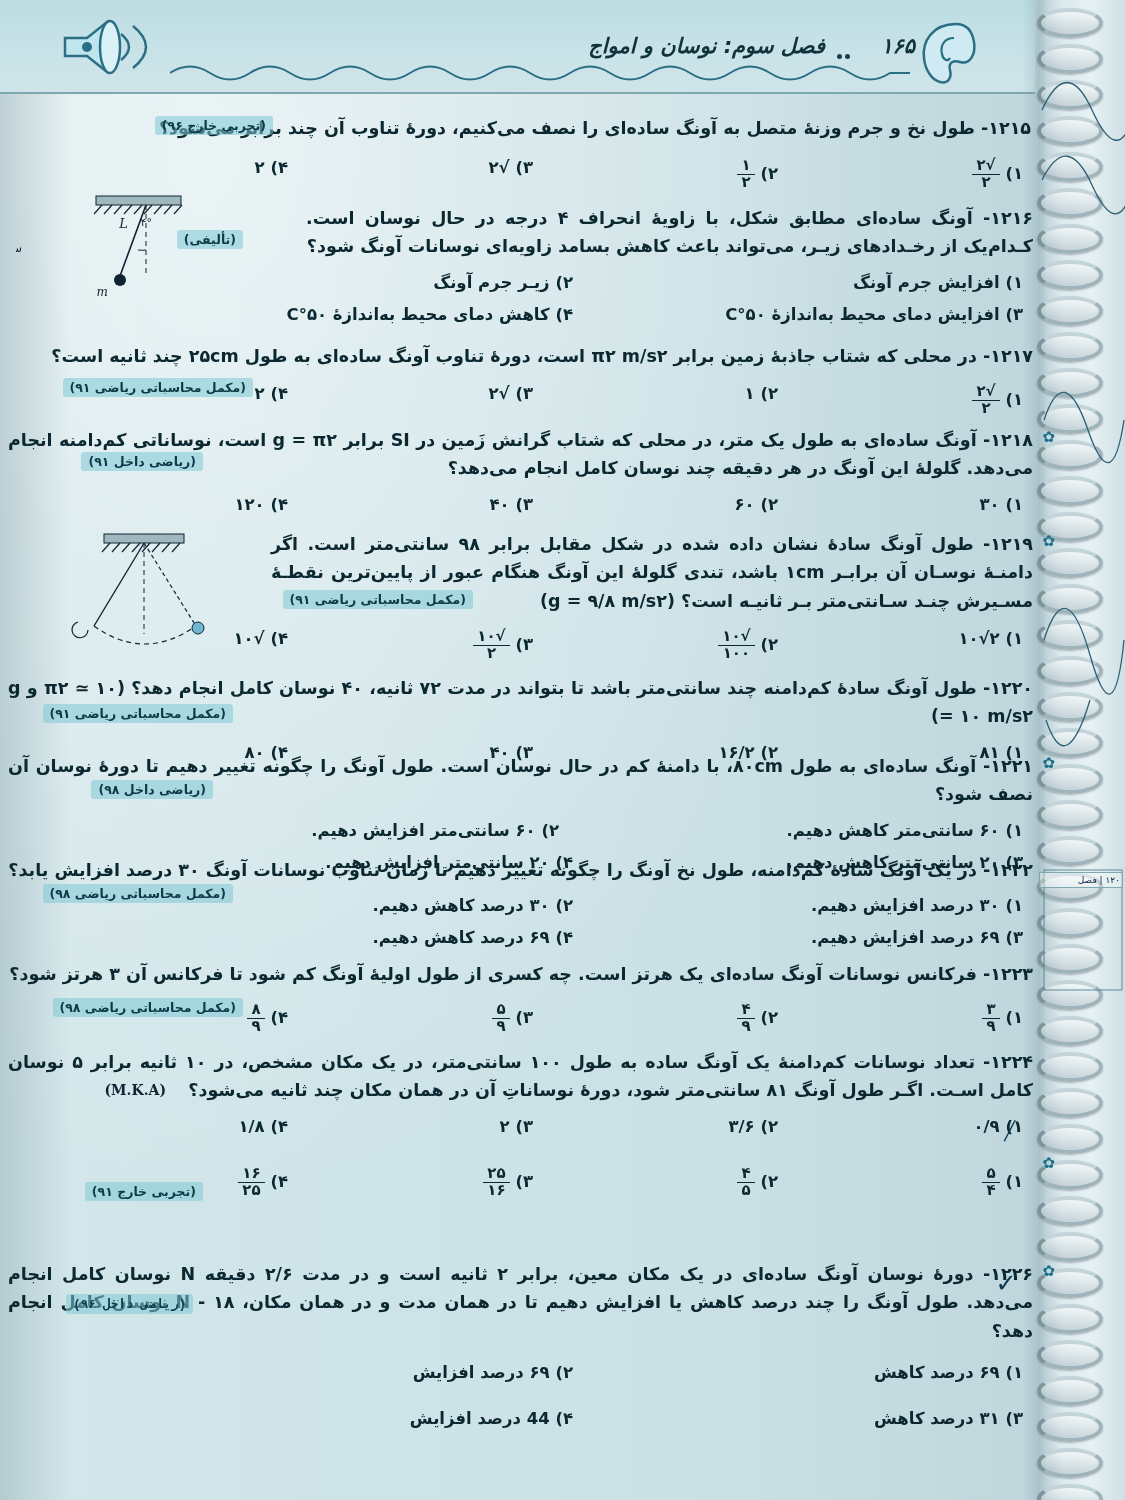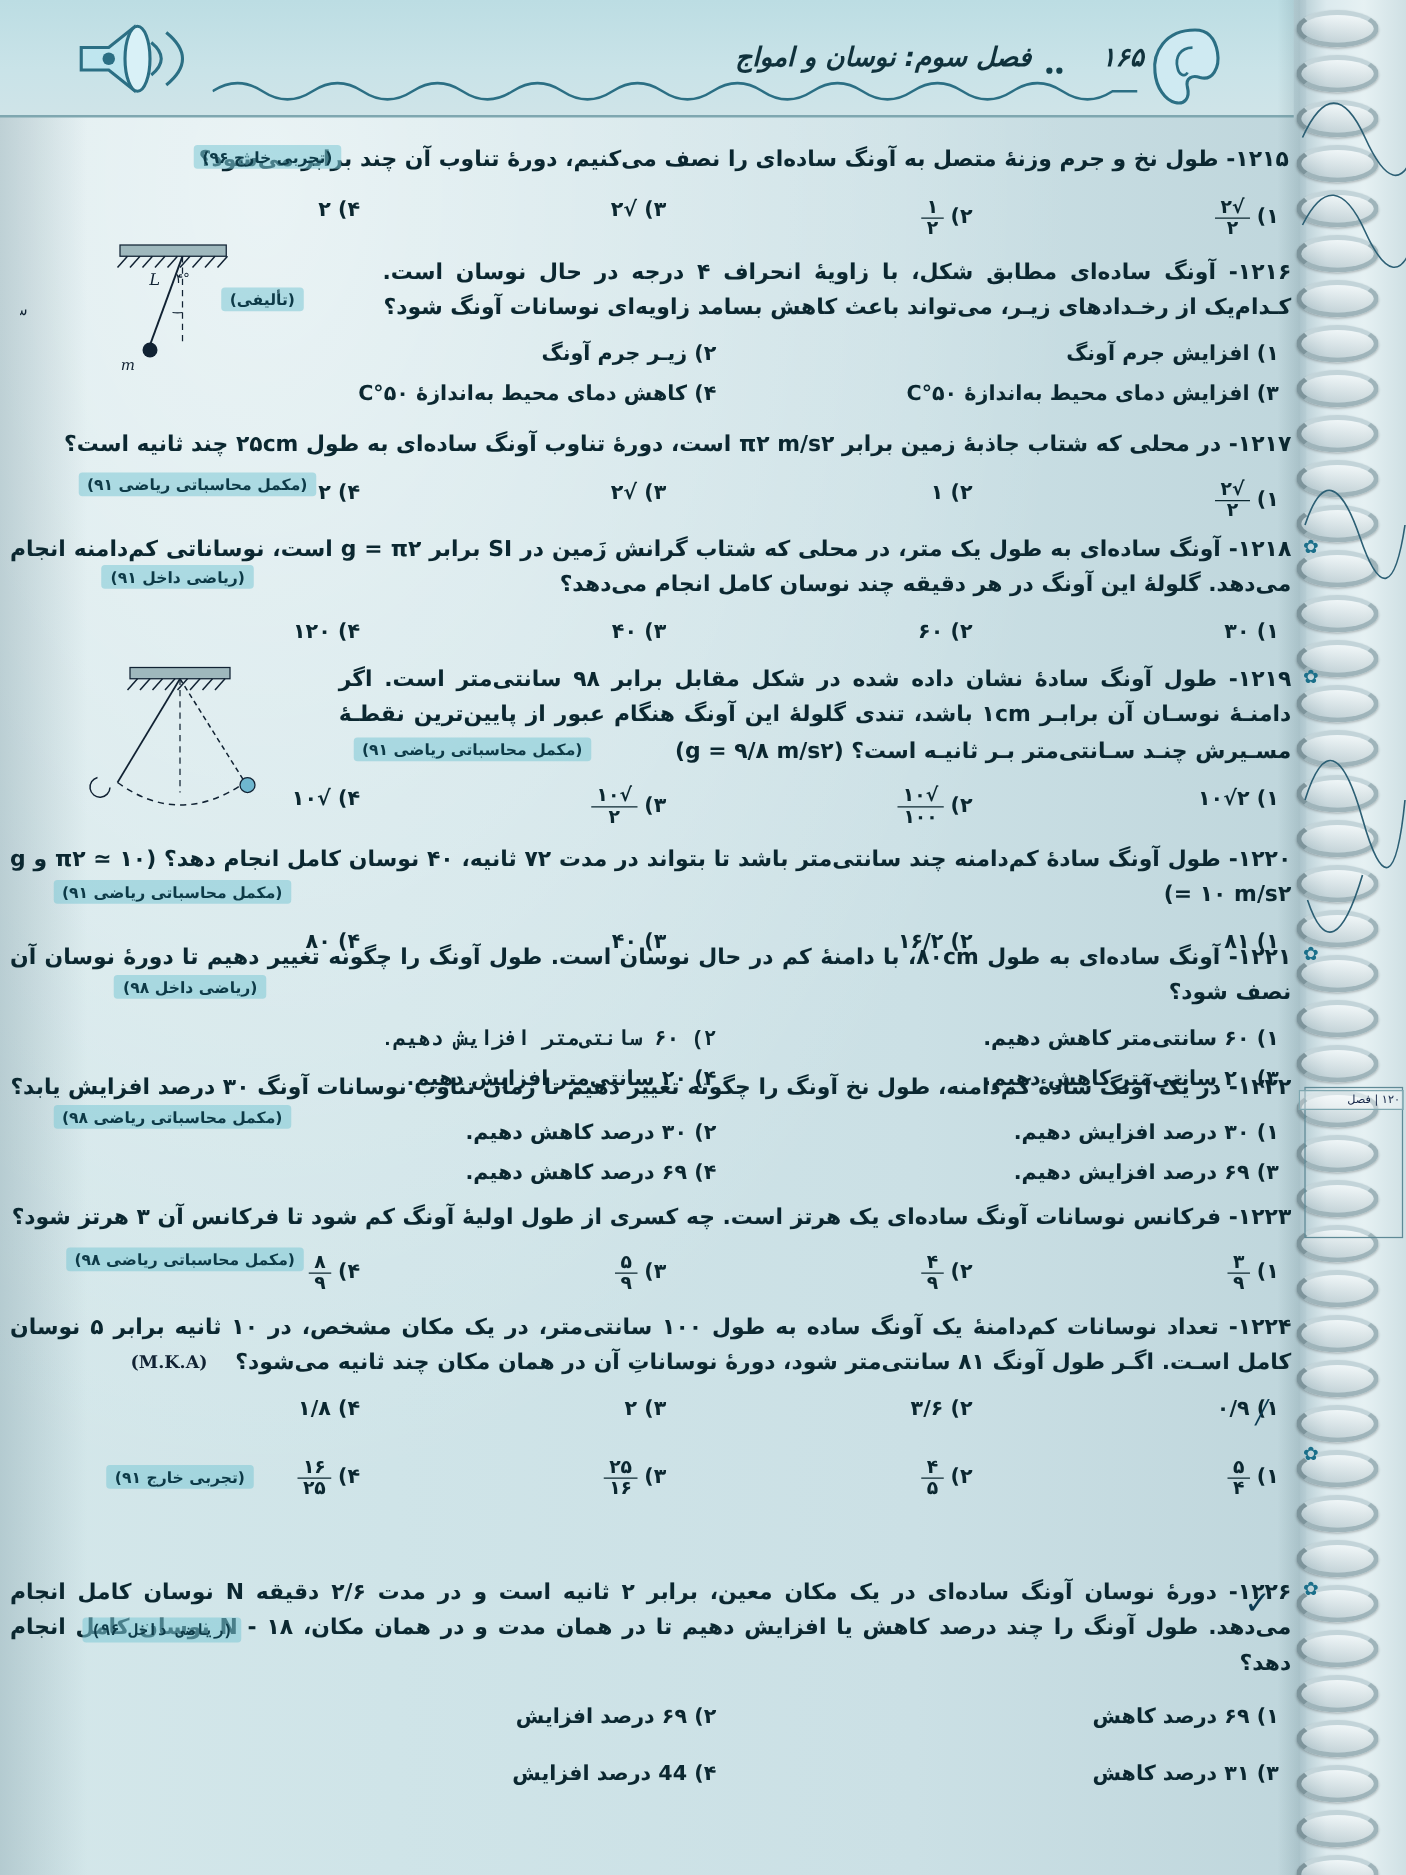--- a/index.html
+++ b/index.html
@@ -416,21 +416,21 @@
       <div class="tag" style="right:820px;top:28px;">(ریاضی داخل ۹۸)</div>
       <div class="qtext" style="padding-left:2px;">
         <span class="num">۱۲۲۱-</span>
         <span>آونگ ساده‌ای به طول ۸۰cm، با دامنهٔ کم در حال نوسان است. طول آونگ را چگونه تغییر دهیم تا دورهٔ نوسان آن نصف شود؟</span>
       </div>
       <div class="opts" style="margin-top:12px;height:30px;">
         <span class="opt" style="right:10px;">
           <span>۱)</span>
           <span>۶۰ سانتی‌متر کاهش دهیم.</span>
         </span>
-        <span class="opt" style="right:460px;font-family:Liberation Mono, monospace;">
+        <span class="opt" style="right:474px;">
           <span>۲)</span>
           <span>۶۰ سانتی‌متر افزایش دهیم.</span>
         </span>
       </div>
       <div class="opts" style="margin-top:2px;height:30px;">
         <span class="opt" style="right:10px;">
           <span>۳)</span>
           <span>۲۰ سانتی‌متر کاهش دهیم.</span>
         </span>
         <span class="opt" style="right:460px;">
@@ -515,21 +515,21 @@
         </span>
         <span class="opt o4">
           <span>۴)</span>
           <span>۱/۸</span>
         </span>
       </div>
     </div>
 
     <div class="q" style="top:1056px;">
       <span class="star" style="top:2px;">✿</span>
-      <div class="tag" style="right:830px;top:20px;">(تجربی خارج ۹۱)</div>
+      <div class="tag" style="right:830px;top:30px;">(تجربی خارج ۹۱)</div>
       <div class="opts" style="margin-top:14px;height:44px;">
         <span class="opt o1">
           <span>۱)</span>
           <span class="frac"><span class="n">۵</span><span class="d">۴</span></span>
         </span>
         <span class="opt o2">
           <span>۲)</span>
           <span class="frac"><span class="n">۴</span><span class="d">۵</span></span>
         </span>
         <span class="opt o3">

